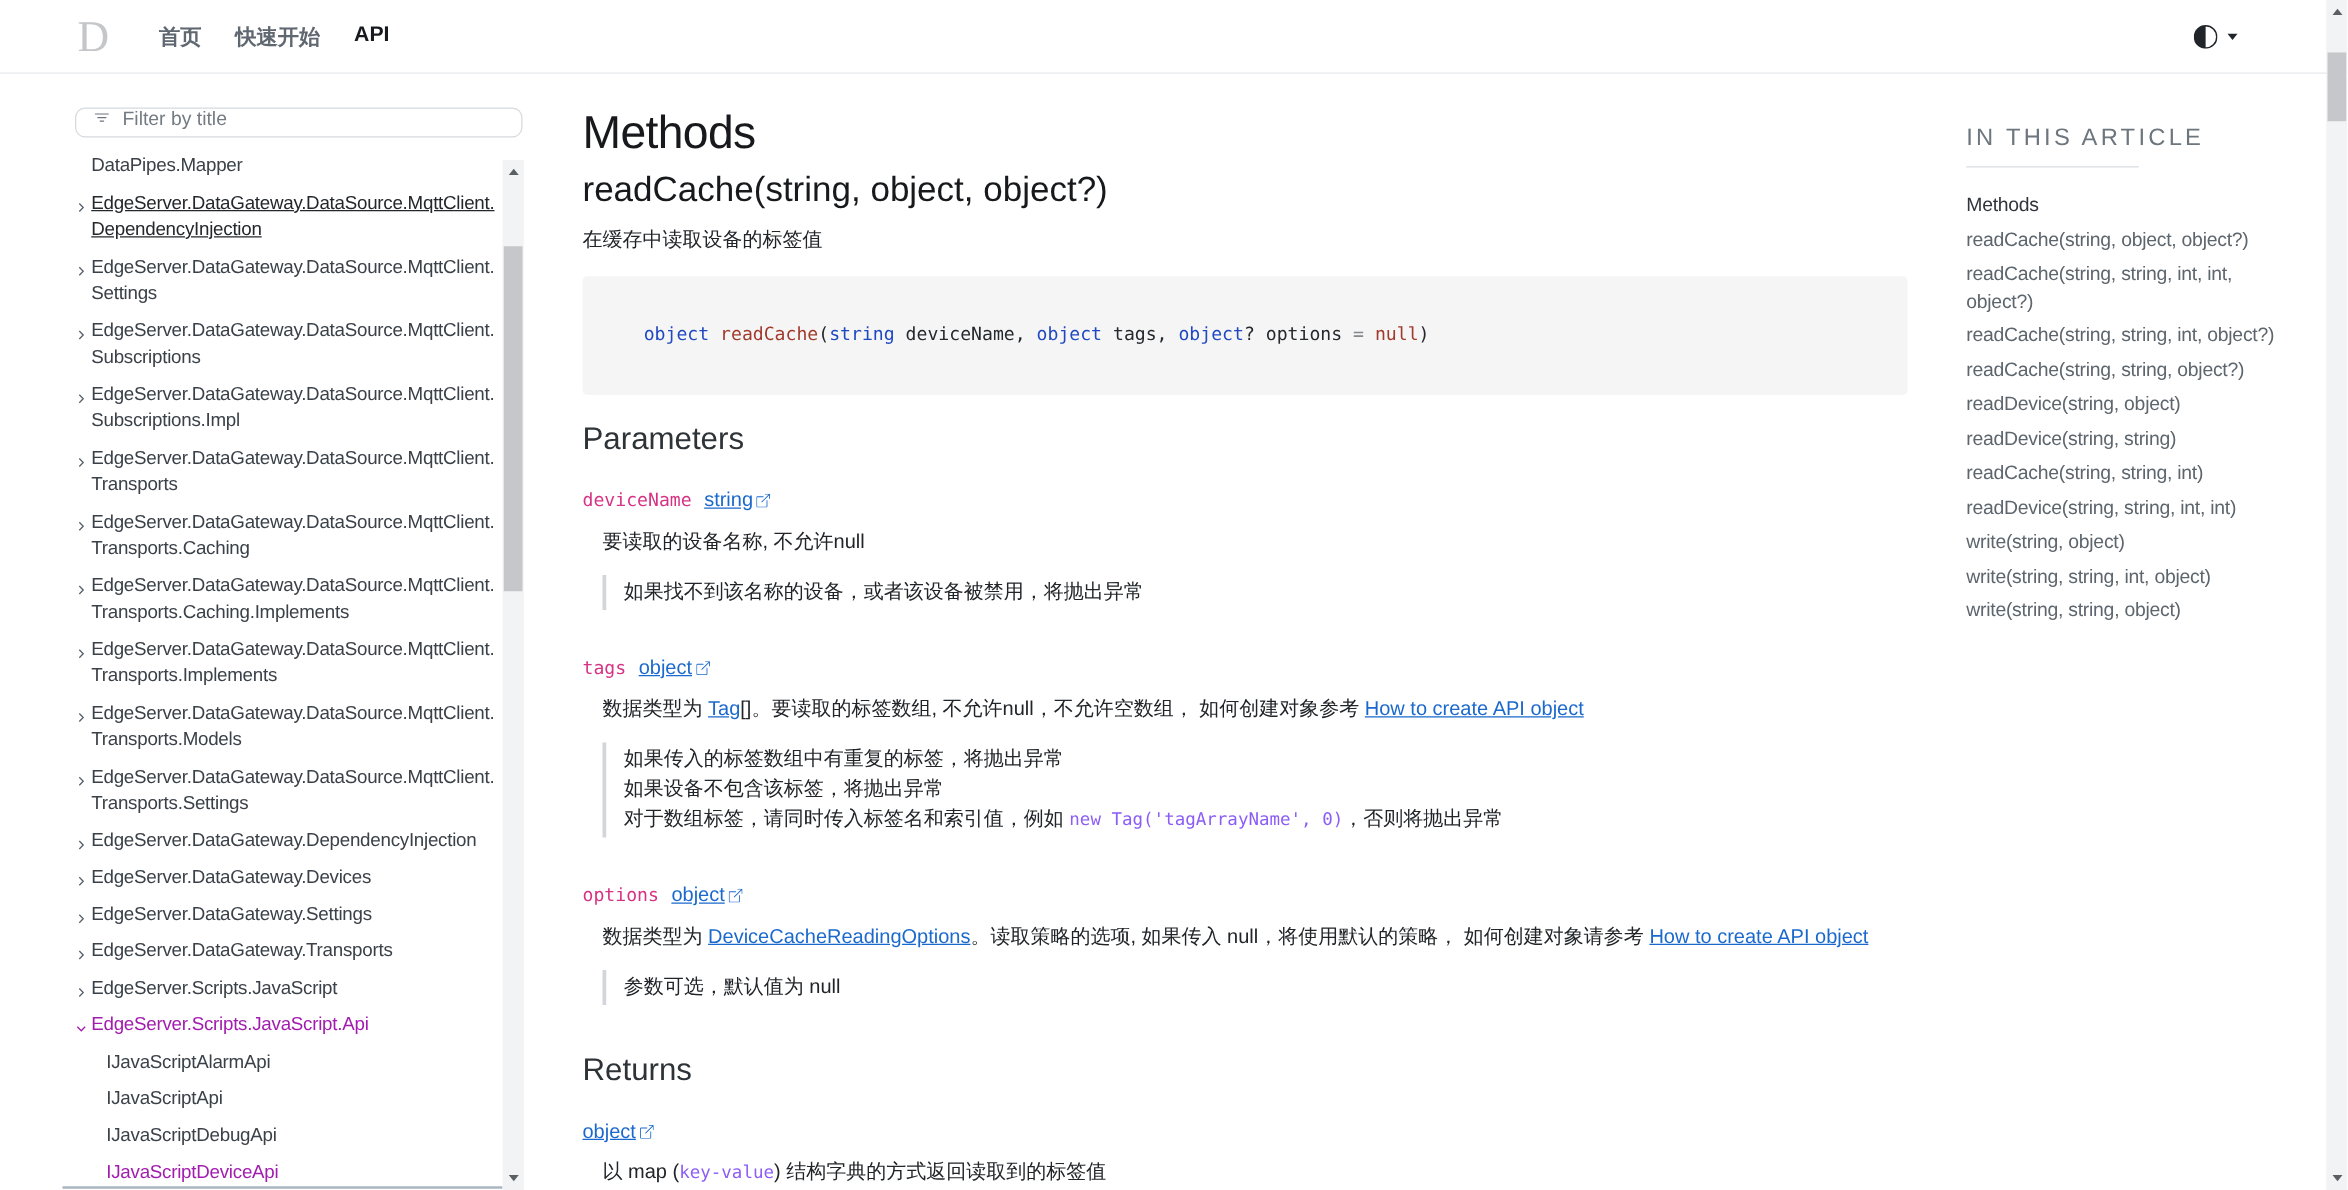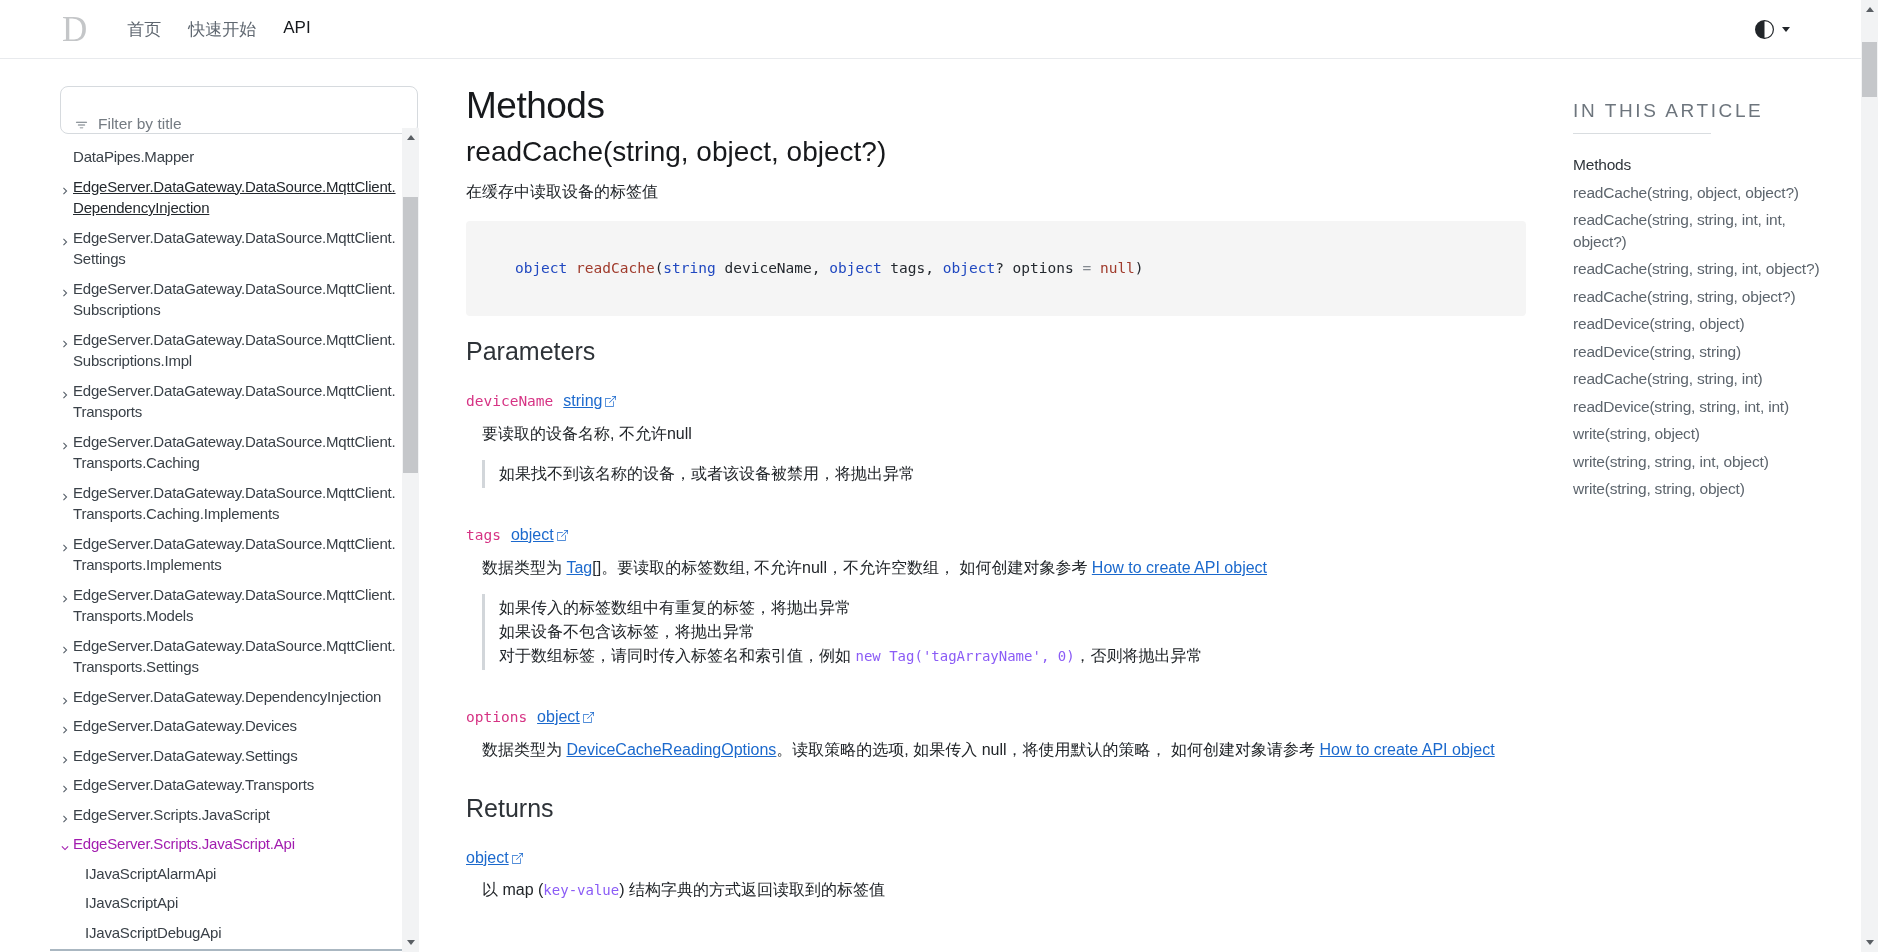--- a/index.html
+++ b/index.html
@@ -7,29 +7,29 @@
   html,body { width:1878px; height:952px; overflow:hidden; background:#fff; }
   body { font-family:"Liberation Sans","DejaVu Sans",sans-serif; color:#212529; position:relative; }
   a { cursor:pointer; }
 
   
   .navbar { position:absolute; top:0; left:0; width:1878px; height:59px; background:#fff;
             border-bottom:1px solid #e8eaed; display:flex; align-items:center; z-index:5; }
   .logo { margin-left:62px; font-family:"Liberation Serif","DejaVu Serif",serif; font-size:35px;
           line-height:1; color:#c4c6c8; font-weight:400; }
   .nav-links { display:flex; margin-left:40px; gap:27px; font-size:17px; color:#5f6770; }
-  .nav-link { text-decoration:none; color:#5f6770; }
+  .nav-link { text-decoration:none; color:#5f6770;font-weight:bold; }
   .nav-link.active { color:#16191d; }
   .theme-toggle { position:absolute; right:88px; top:20px; display:flex; align-items:center; gap:8px; color:#212529; }
   .caret-down { width:0; height:0; border-left:4.5px solid transparent; border-right:4.5px solid transparent;
                 border-top:5px solid #212529; }
 
   
   .sidebar { position:absolute; left:60px; top:86px; width:358px; }
-  .filter-box { height:48px; border:1px solid #d6dade; border-radius:8px; display:flex; align-items:flex-end;
+  .filter-box { height:24px; border:1px solid #d6dade; border-radius:8px; display:flex; align-items:flex-start;
                 padding:0 13px; gap:9px; color:#6c757d; background:#fff; }
   .filter-box input { border:none; outline:none; flex:1; font-size:15.5px; font-family:inherit; color:#212529; background:transparent; }
   .filter-box input::placeholder { color:#747b82; }
   .tree { list-style:none; margin-top:12px; width:358px; font-size:15px; letter-spacing:-0.2px; color:#3a4148; }
   .tree li { position:relative; padding-left:13px; line-height:21.5px; margin-bottom:8px; overflow-wrap:break-word; }
   .tree li.indent-1 { padding-left:25px; }
   .tree li a { color:inherit; text-decoration:none; }
   .tree .chev { position:absolute; left:0; top:4px; color:#57606a; }
   .tree li.active-blue, .tree li.active-blue .chev { color:#a21caf; }
   .tree li.hover-underline a { text-decoration:underline; color:#23282d; }
@@ -203,20 +203,23 @@
         <div class="note-line"><span>对于数组标签，请同时传入标签名和索引值，例如 </span><code class="inline-code">new Tag('tagArrayName', 0)</code><span>，否则将抛出异常</span></div>
       </div>
       <div class="param-dt">
         <code class="param-name">options</code>
         <a class="inline-link">object<span class="ext-icon"><svg width="11" height="11" viewBox="0 0 16 16">
               <path d="M8.636 3.5a.5.5 0 0 0-.5-.5H1.5A1.5 1.5 0 0 0 0 4.5v10A1.5 1.5 0 0 0 1.5 16h10a1.5 1.5 0 0 0 1.5-1.5V7.864a.5.5 0 0 0-1 0V14.5a.5.5 0 0 1-.5.5h-10a.5.5 0 0 1-.5-.5v-10a.5.5 0 0 1 .5-.5h6.636a.5.5 0 0 0 .5-.5z" fill="currentColor"></path>
               <path d="M16 .5a.5.5 0 0 0-.5-.5h-5a.5.5 0 0 0 0 1h3.793L6.146 9.146a.5.5 0 1 0 .708.708L15 1.707V5.5a.5.5 0 0 0 1 0v-5z" fill="currentColor"></path>
             </svg></span></a>
       </div>
       <div class="param-desc"><span>数据类型为 </span><a class="inline-link">DeviceCacheReadingOptions</a><span>。读取策略的选项, 如果传入 null，将使用默认的策略， 如何创建对象请参考 </span><a class="inline-link">How to create API object</a></div>
+      <div class="note-block">
+        <div class="note-line"><span>参数可选，默认值为 null</span></div>
+      </div>
     </div>
 
   <h3 class="returns-heading">Returns</h3>
   <div id="returns">
       <div class="type-row"><a class="inline-link">object<span class="ext-icon"><svg width="11" height="11" viewBox="0 0 16 16">
               <path d="M8.636 3.5a.5.5 0 0 0-.5-.5H1.5A1.5 1.5 0 0 0 0 4.5v10A1.5 1.5 0 0 0 1.5 16h10a1.5 1.5 0 0 0 1.5-1.5V7.864a.5.5 0 0 0-1 0V14.5a.5.5 0 0 1-.5.5h-10a.5.5 0 0 1-.5-.5v-10a.5.5 0 0 1 .5-.5h6.636a.5.5 0 0 0 .5-.5z" fill="currentColor"></path>
               <path d="M16 .5a.5.5 0 0 0-.5-.5h-5a.5.5 0 0 0 0 1h3.793L6.146 9.146a.5.5 0 1 0 .708.708L15 1.707V5.5a.5.5 0 0 0 1 0v-5z" fill="currentColor"></path>
             </svg></span></a></div>
       <div class="param-desc"><span>以 map (</span><code class="inline-code">key-value</code><span>) 结构字典的方式返回读取到的标签值</span></div>
     </div>

